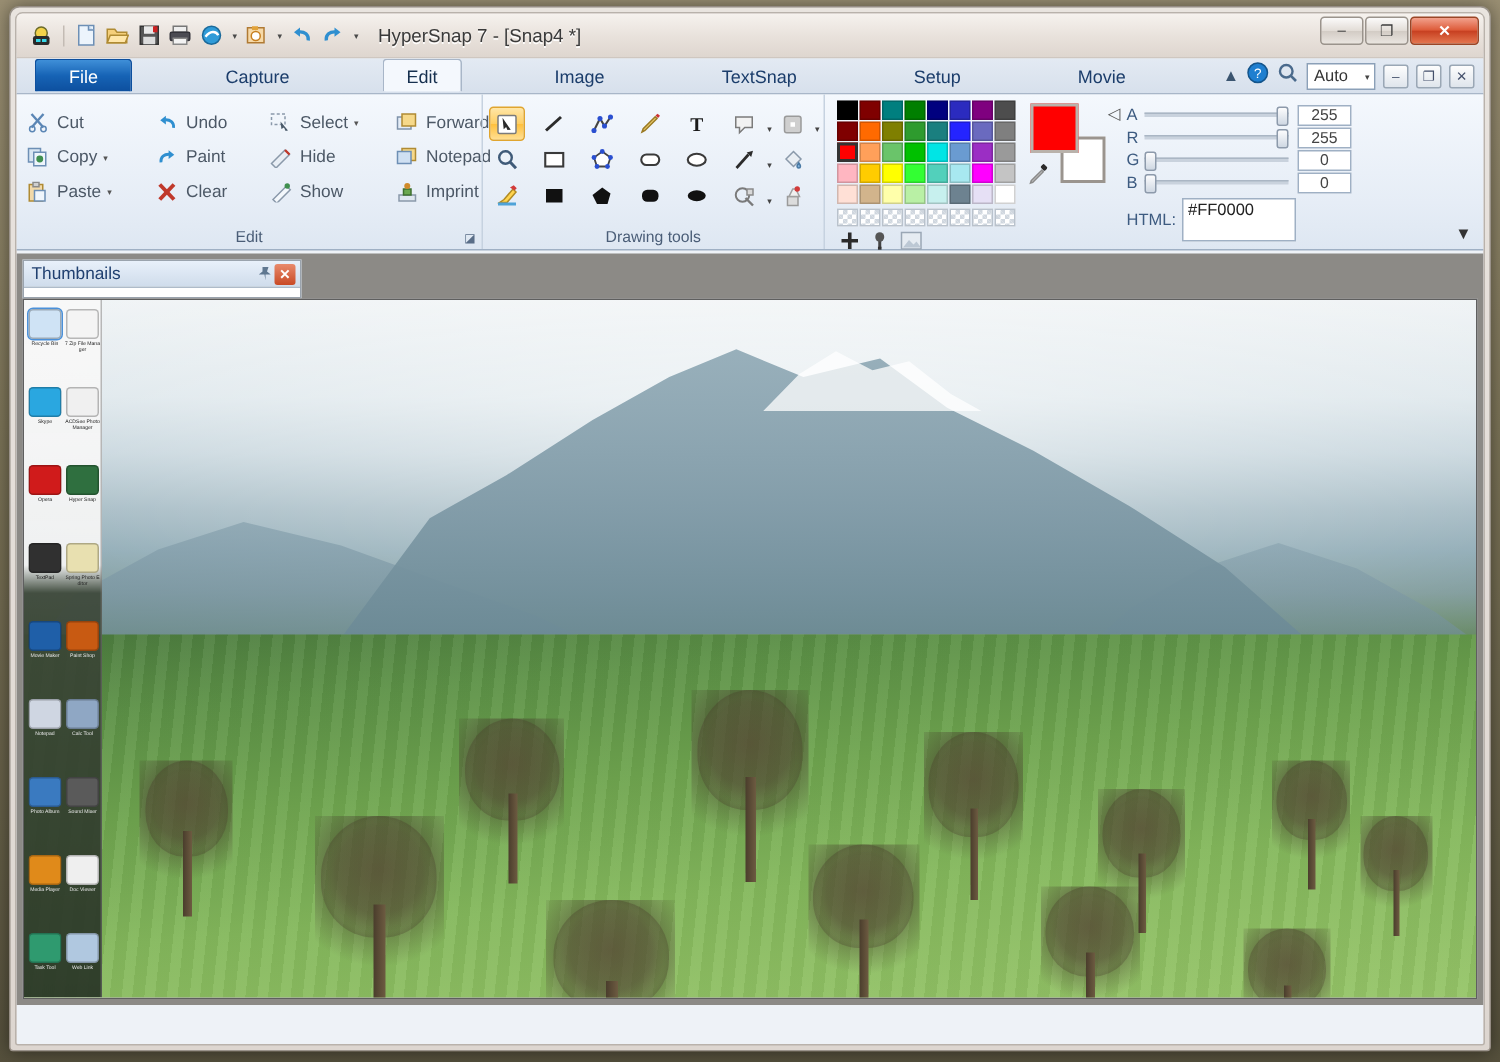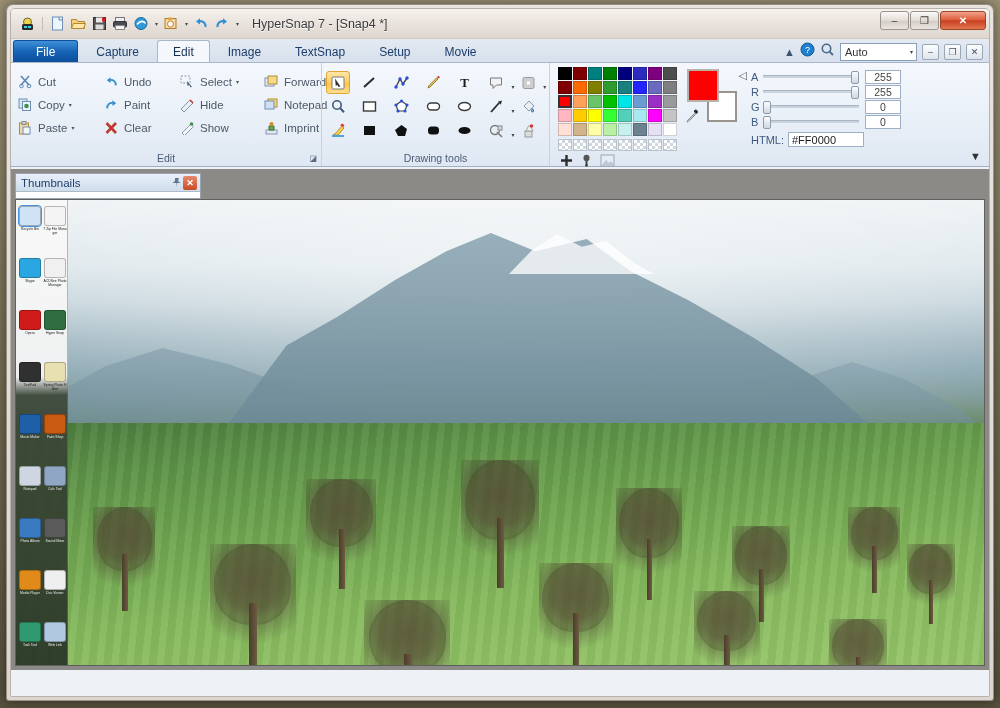--- a/index.html
+++ b/index.html
@@ -75,24 +75,25 @@
     width: 46px;
     background: linear-gradient(180deg,#f2a18c 0%,#dd5a38 48%,#c73f20 51%,#e4764f 100%);
     border-color: #9a4526;
     color: #fff;
     font-weight: bold;
   }
   
   #ribbon-tabs {
     height: 24px;
     background: linear-gradient(180deg,#e3eaf3 0%,#d7e0ec 100%);
-    display: flex; align-items: center;
-    padding-left: 2px;
+    display: flex; align-items: flex-start;
+    padding-left: 12px;
     position: relative;
     border-bottom: 1px solid #a8b6c8;
+    gap: 44px;
   }
   .rtab {
     height: 22px; line-height: 22px;
     padding: 0 15px;
     font-size: 12px;
     color: #1b3d6b;
     border: 1px solid transparent;
     border-bottom: none;
     border-radius: 3px 3px 0 0;
     margin-right: 2px;
@@ -108,21 +109,21 @@
     background: #f4f8fd;
     border-color: #a8b6c8;
     color: #16304f;
   }
   #tabs-right {
     position: absolute; right: 6px; bottom: 1px;
     display: flex; align-items: center; gap: 5px;
   }
   .tr-icon { font-size: 11px; color: #3b5570; }
   #auto-combo {
-    width: 77px; height: 18px;
+    width: 46px; height: 18px;
     background: #fff;
     border: 1px solid #8ba0b8;
     font-size: 11px;
     color: #333;
     display: flex; align-items: center;
     padding-left: 4px;
     position: relative;
   }
   #auto-combo .cb-arrow {
     position: absolute; right: 3px; font-size: 6px; color: #444;
@@ -279,21 +280,21 @@
     border: 1px solid #9fb0c4;
     background: #fff;
     font-size: 10.5px;
     color: #444;
     text-align: center;
     line-height: 13px;
   }
   #html-row { display: flex; align-items: center; margin-top: 3px; }
   #html-label { font-size: 11px; color: #3d5b80; margin-right: 4px; }
   #html-value {
-    width: 76px; height: 15px;
+    width: 76px; height: 29px;
     border: 1px solid #9fb0c4;
     background: #fff;
     font-size: 11px; color: #222;
     line-height: 14px;
     padding-left: 3px;
   }
   #ribbon-more {
     position: absolute; right: 8px; bottom: 4px;
     font-size: 11px; color: #333;
   }

